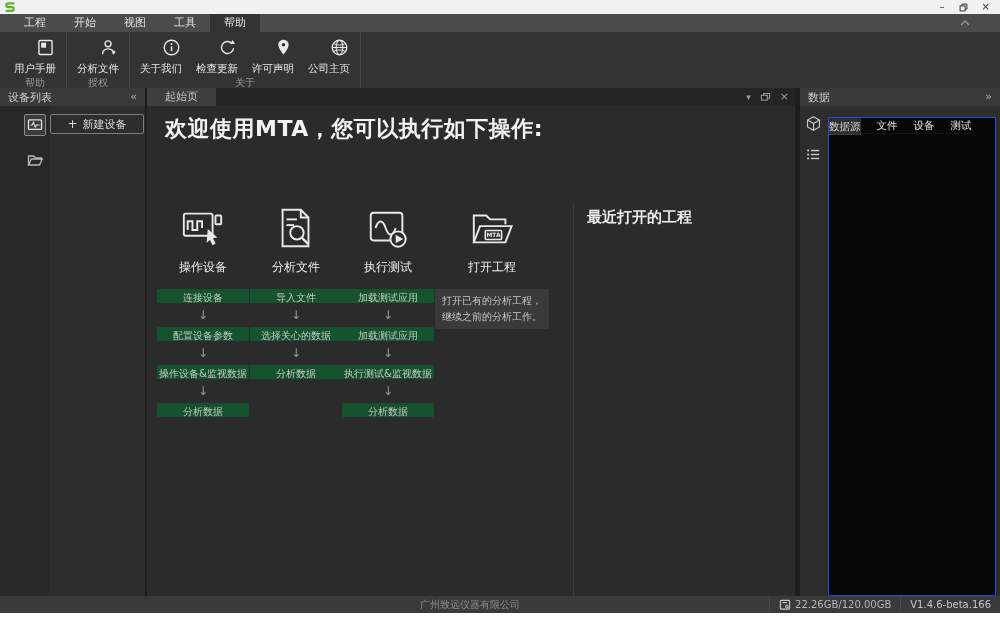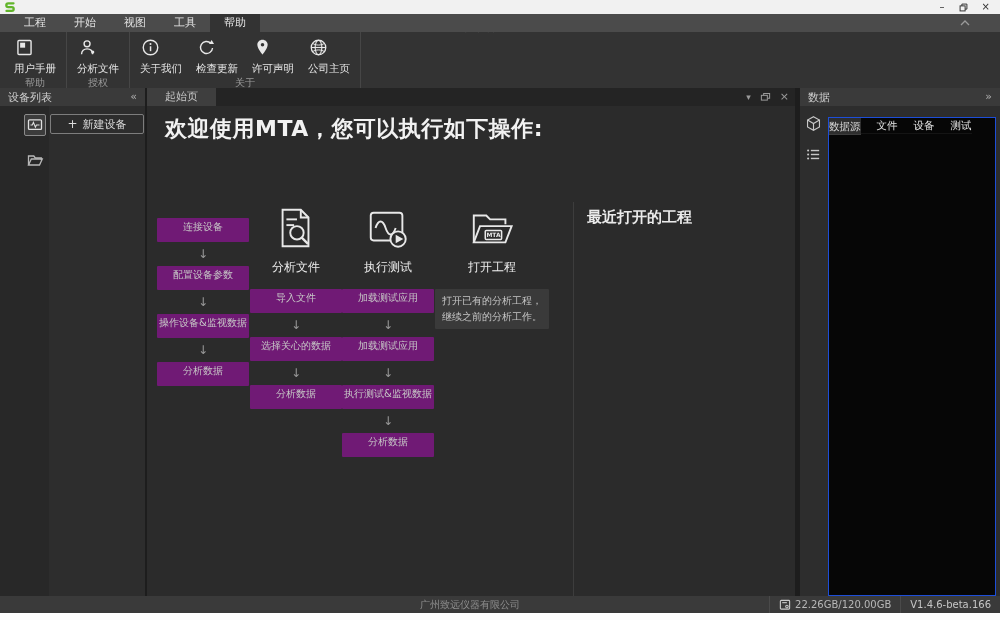--- a/index.html
+++ b/index.html
@@ -17,21 +17,21 @@
   
   .menubar{height:18px;background:#4b4b4b;display:flex;padding-left:10px;position:relative;}
   .menu-tab{padding:0 14px;font-size:11px;line-height:18px;color:#e2e2e2;}
   .menu-tab.active{background:#333333;}
   .menu-chevron{position:absolute;right:30px;top:6px;}
 
   
   .ribbon{height:56px;background:#333333;display:flex;padding-left:4px;}
   .rgroup{display:flex;flex-direction:column;border-right:1px solid #464646;padding:0 3px;}
   .rgroup-items{display:flex;flex:1;}
-  .ritem{display:flex;flex-direction:column;align-items:flex-start;padding:5px 7px 0;min-width:42px;}
+  .ritem{display:flex;flex-direction:column;align-items:flex-end;padding:5px 7px 0;min-width:42px;}
   .ritem-label{font-size:10.5px;color:#e6e6e6;margin-top:4px;white-space:nowrap;}
   .rgroup-label{text-align:center;font-size:10px;color:#9a9a9a;height:15px;line-height:14px;}
 
   
   .main{height:508px;display:flex;background:#1d1d1d;}
   .panel-header{height:18px;background:#3a3a3a;display:flex;align-items:center;font-size:11px;color:#cfcfcf;padding:0 8px;flex:none;}
   .panel-header .ph-title{flex:1;}
   .ph-btn{color:#b0b0b0;font-size:11px;line-height:18px;}
 
   
@@ -54,21 +54,21 @@
   .doc-tab{padding:0 18px;background:#3e3e3e;color:#c6c6c6;font-size:11px;line-height:18px;}
   .tab-ctrls{position:absolute;right:6px;top:0;height:18px;display:flex;align-items:center;gap:9px;color:#9a9a9a;}
   .tab-ctrl{font-size:9px;line-height:18px;}
   .center-content{flex:1;background:#2b2b2b;position:relative;overflow:hidden;}
   .welcome{position:absolute;left:18px;top:8px;font-size:22px;font-weight:bold;color:#f2f2f2;letter-spacing:.5px;white-space:nowrap;}
   .col{position:absolute;top:99px;width:92px;display:flex;flex-direction:column;align-items:center;}
   .col.c4{width:98px;}
   .icon-btn{display:flex;flex-direction:column;align-items:center;}
   .col-label{margin-top:8px;font-size:12px;color:#ececec;white-space:nowrap;}
   .steps{margin-top:13px;width:100%;}
-  .step{height:24px;line-height:18px;background:#701a75;color:#c6c6c6;font-size:10px;text-align:center;border-radius:1px;white-space:nowrap;}
+  .step{height:14px;line-height:18px;background:#14532d;color:#c6c6c6;font-size:10px;text-align:center;border-radius:1px;white-space:nowrap;}
   .flow-arrow{height:24px;line-height:24px;text-align:center;color:#9a9a9a;font-size:12px;}
   .note-box{margin-top:13px;background:#3a3a3a;color:#c6c6c6;font-size:10px;line-height:16px;padding:4px 7px;border-radius:1px;white-space:nowrap;}
   .recent-divider{position:absolute;left:426px;top:96px;width:1px;height:455px;background:#3d3d3d;}
   .recent-title{position:absolute;left:440px;top:102px;font-size:15px;font-weight:bold;color:#eaeaea;white-space:nowrap;}
 
   
   .right-panel{width:200px;display:flex;flex-direction:column;background:#2d2d2d;flex:none;}
   .rp-body{flex:1;display:flex;min-height:0;}
   .rp-rail{width:26px;display:flex;flex-direction:column;align-items:center;padding-top:7px;gap:11px;}
   .rp-content{flex:1;display:flex;flex-direction:column;padding:5px 4px 0 2px;min-height:0;}
@@ -236,20 +236,29 @@
             </svg>
           </span>
           <span class="tab-ctrl" style="font-size:11px">×</span>
         </span>
       </div>
 
       <div class="center-content">
         <div class="welcome">欢迎使用MTA，您可以执行如下操作:</div>
 
         <div class="col" style="left:10px">
+          <div class="icon-btn">
+            <svg width="46" height="46" viewBox="0 0 48 48">
+              <rect x="4" y="9" width="30" height="23" rx="2" fill="none" stroke="#e8e8e8" stroke-width="2"></rect>
+              <polyline points="8,26 8,17 13,17 13,26 18,26 18,17 23,17 23,24" fill="none" stroke="#e8e8e8" stroke-width="2"></polyline>
+              <rect x="37" y="11" width="6" height="9" rx="1" fill="none" stroke="#e8e8e8" stroke-width="2"></rect>
+              <path d="M29,25 l10,9 -4.6,0.8 2.8,5.5 -3.2,1.6 -2.8,-5.5 -3.4,3 z" fill="#e8e8e8"></path>
+            </svg>
+            <div class="col-label">操作设备</div>
+          </div>
           <div class="steps">
             <div class="step">连接设备</div>
             <div class="flow-arrow">↓</div>
             <div class="step">配置设备参数</div>
             <div class="flow-arrow">↓</div>
             <div class="step">操作设备&amp;监视数据</div>
             <div class="flow-arrow">↓</div>
             <div class="step">分析数据</div>
           </div>
         </div>

